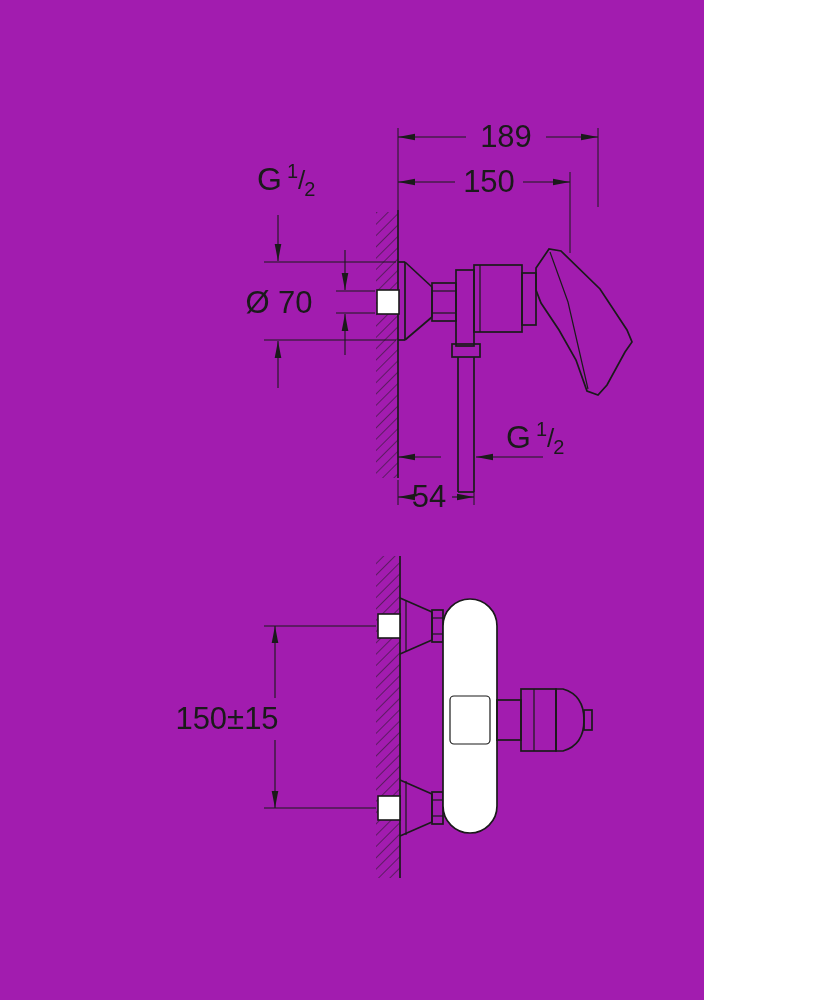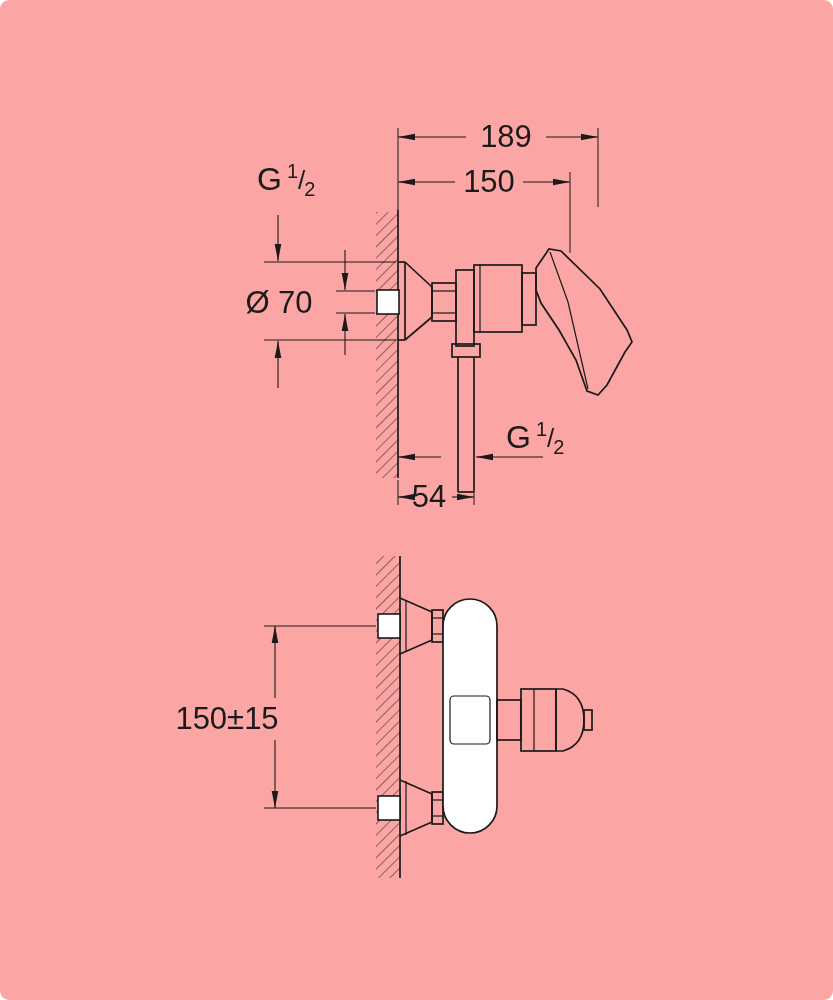--- a/index.html
+++ b/index.html
@@ -1,17 +1,17 @@
 <!DOCTYPE html>
 <html><head>
 <meta charset="utf-8">
 <style>
   html,body{margin:0;padding:0;background:#fff;}
-  .stage{width:833px;height:1000px;background:#fca5a5;position:relative;overflow:hidden;
-         font-family:"Liberation Sans", sans-serif;border-radius:9px;}
+  .stage{width:704px;height:1000px;background:#a21caf;position:relative;overflow:hidden;
+         font-family:"Liberation Sans", sans-serif;}
   svg{display:block;}
   text{font-family:"Liberation Sans", sans-serif;fill:#1a1a1a;}
   .dimtxt{font-size:31px;}
   .outline{stroke:#1a1a1a;stroke-width:1.7;fill:none;}
   .outline-f{stroke:#1a1a1a;stroke-width:1.7;fill:#ffffff;}
   .detail{stroke:#1a1a1a;stroke-width:1.2;fill:none;}
   .dim{stroke:#1a1a1a;stroke-width:1.1;fill:none;}
   .ext{stroke:#1a1a1a;stroke-width:1;fill:none;}
 </style>
 </head>

